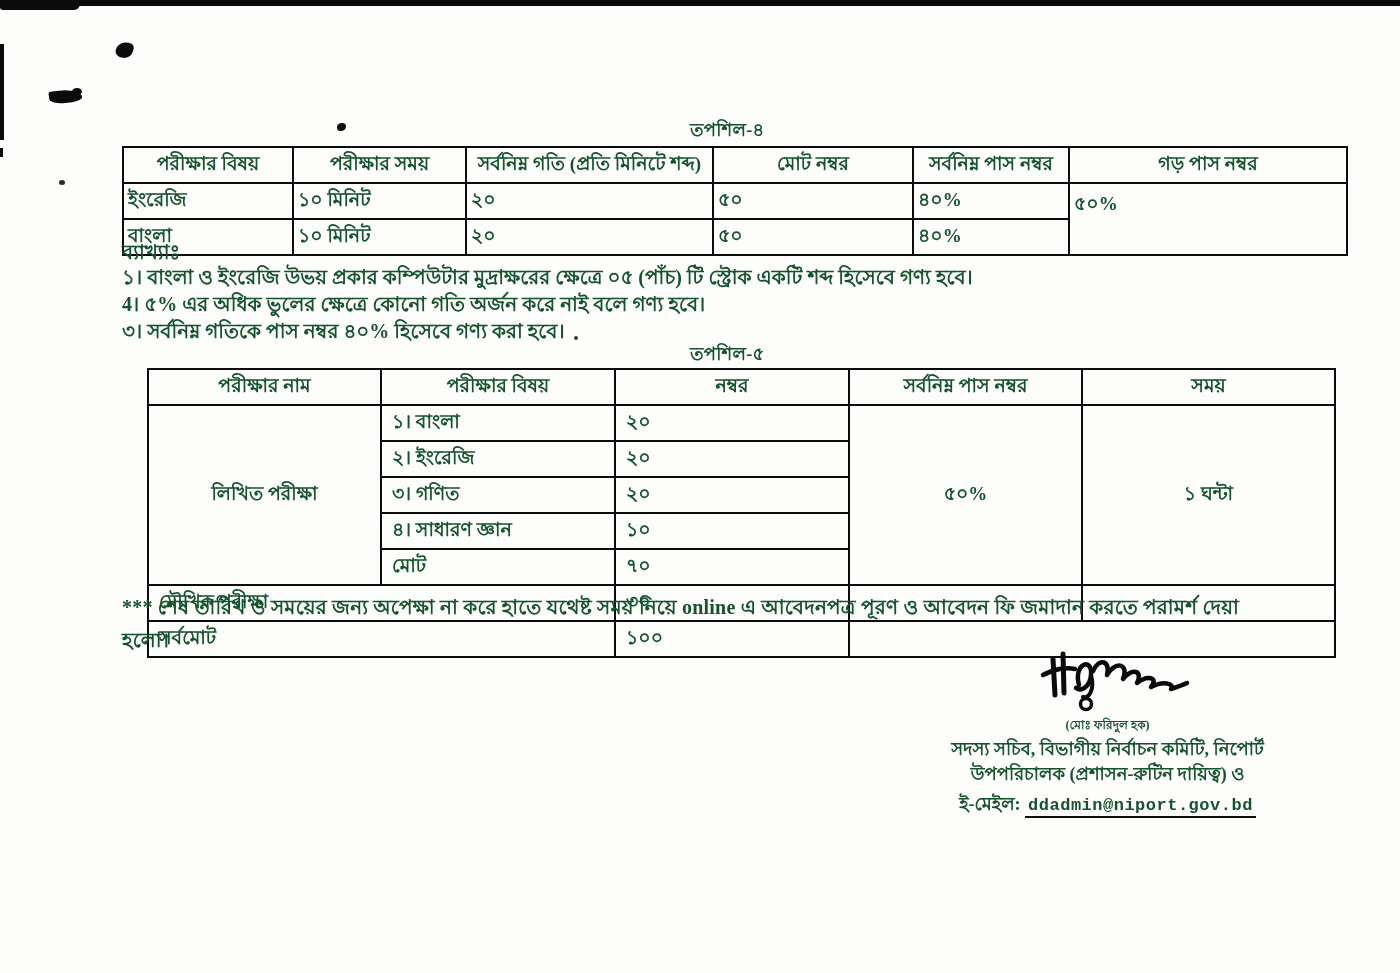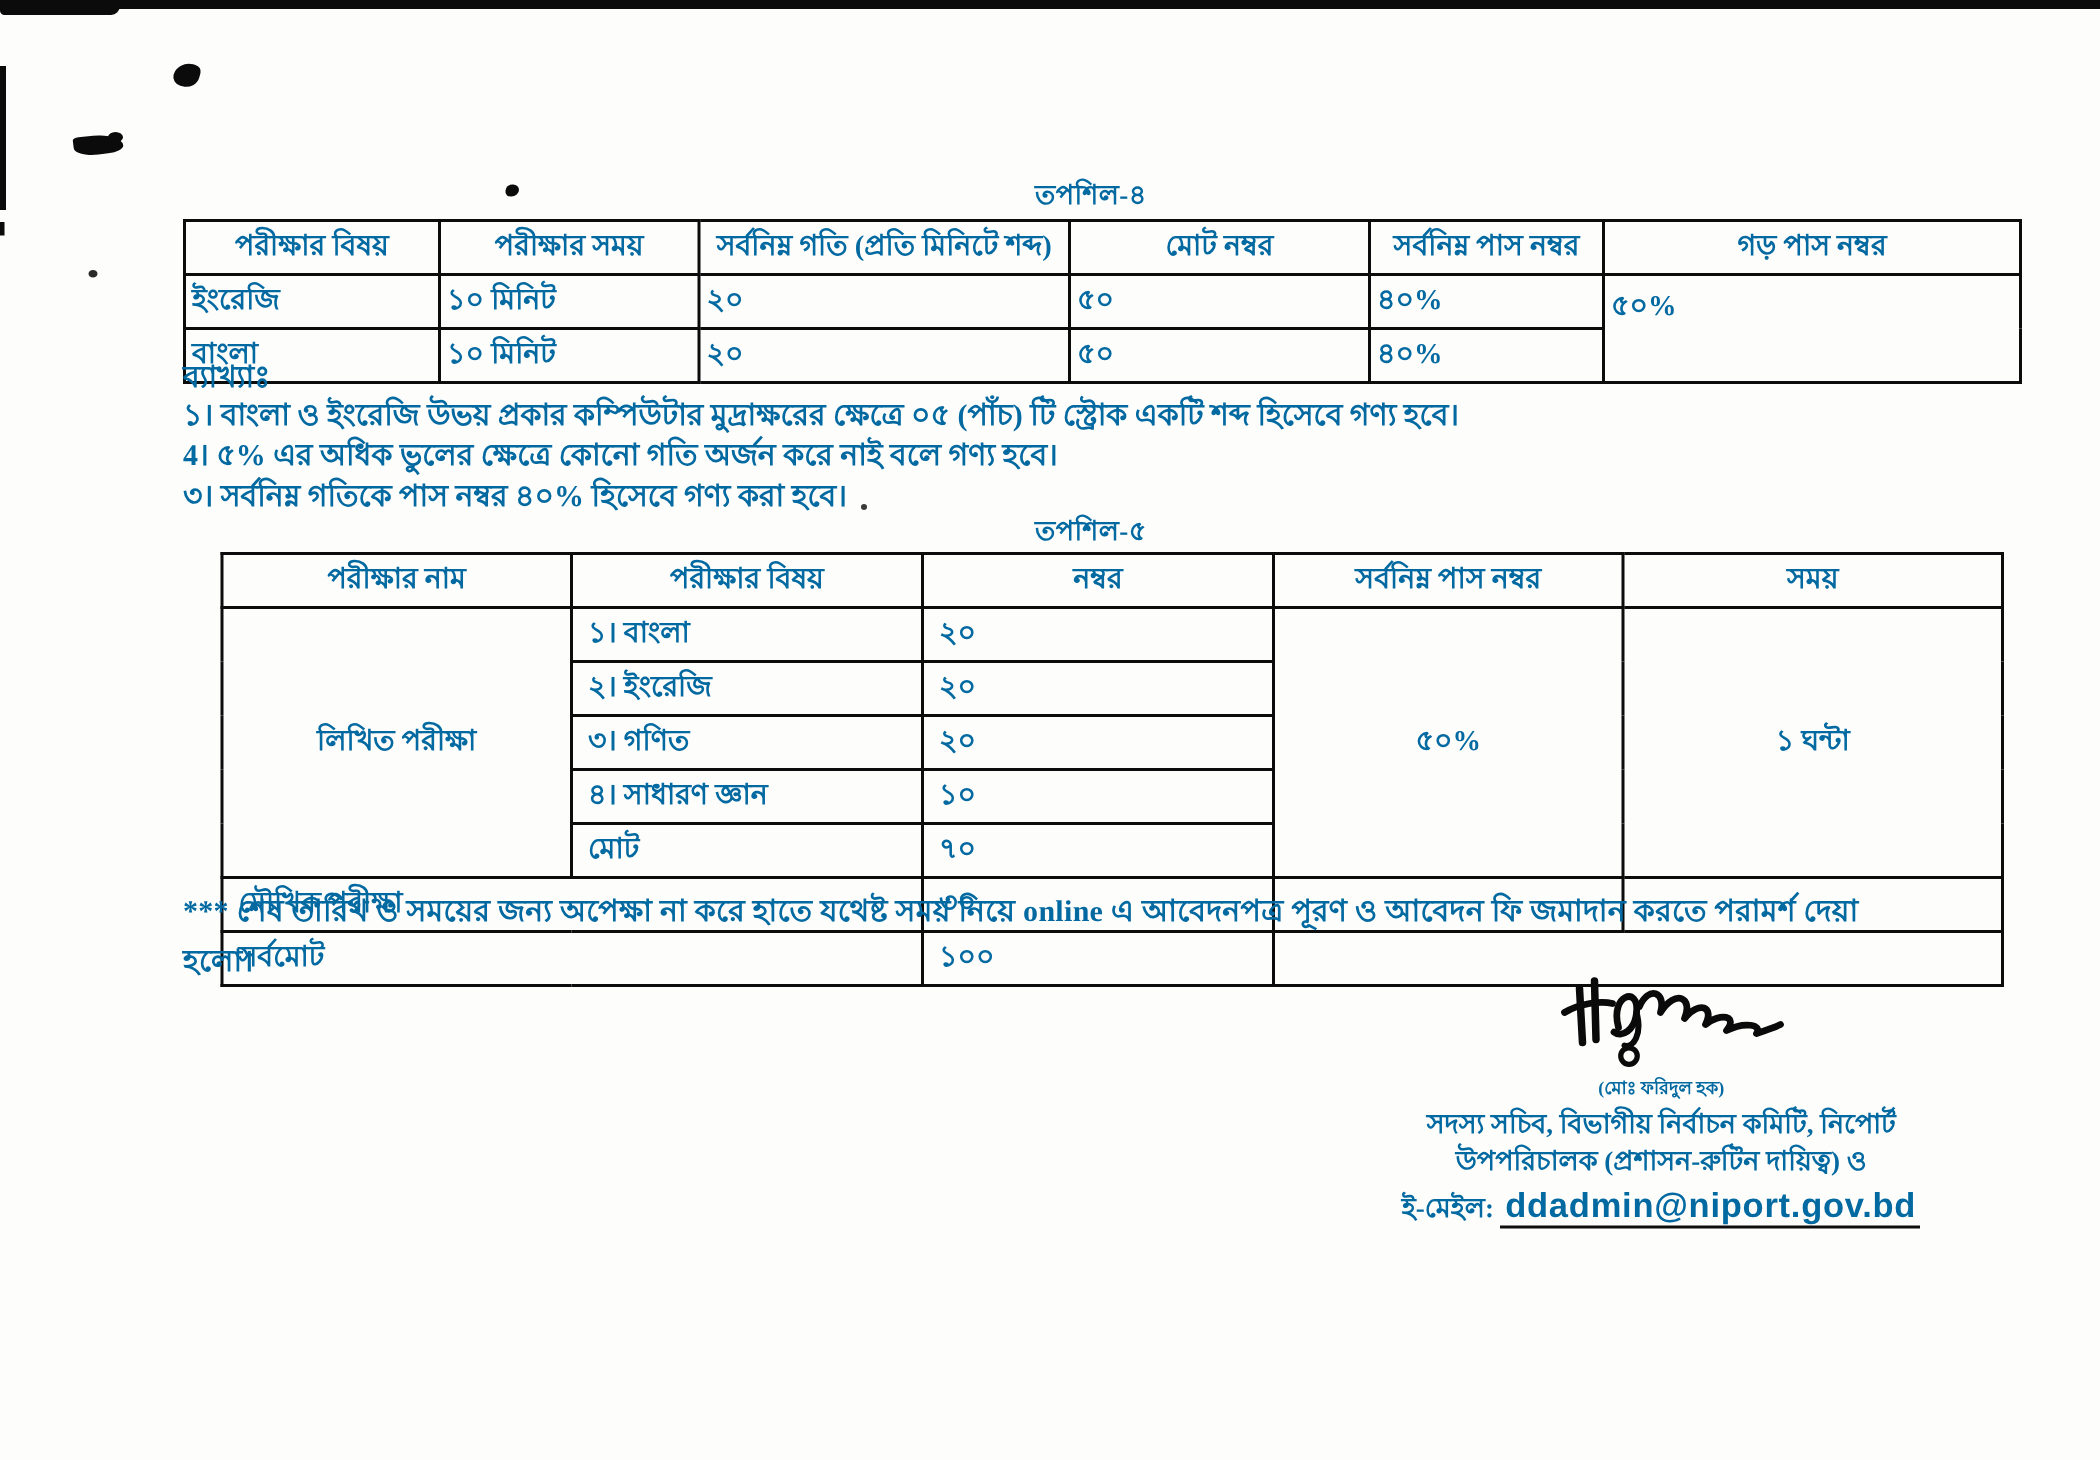--- a/index.html
+++ b/index.html
@@ -2,21 +2,21 @@
 <html lang="bn"><head>
 <meta charset="utf-8">
 <style>
   html,body{margin:0;padding:0;background:#e8e8e6;}
   .page{
     position:relative;
     width:1400px;height:973px;
     background:#fdfdfc;
     overflow:hidden;
     font-family:"Liberation Serif","DejaVu Serif",serif;
-    color:#0369a1;
+    color:#14532d;
     font-weight:bold;
     margin:0 auto;
   }
   
   .art{position:absolute;background:#0b0b0b;}
   .top-edge{top:0;left:0;width:1400px;height:6px;}
   .top-edge-left{top:0;left:0;width:80px;height:10px;border-radius:0 0 6px 3px;}
   .left-edge{top:44px;left:0;width:4px;height:96px;}
   .left-notch{top:148px;left:0;width:3px;height:9px;}
   .blob-a{left:116px;top:42px;width:17px;height:16px;border-radius:70% 30% 60% 40%;transform:rotate(15deg);}
@@ -47,21 +47,21 @@
   .explain .hd{line-height:24px;}
   .explain .ln{line-height:27px;}
   
   .note{position:absolute;left:122px;top:592px;width:1160px;font-size:20px;letter-spacing:.2px;}
   
   .sig{position:absolute;left:885px;top:645px;width:445px;text-align:center;}
   .sig-scribble{display:block;margin:0 auto;}
   .sig-name{font-size:12px;line-height:24px;margin-top:0px;}
   .sig-line{font-size:18px;line-height:25px;}
   .sig-email-row{font-size:18px;margin-top:3px;}
-  .sig-email{font-family:Liberation Sans, sans-serif;font-size:23px;font-weight:600;border-bottom:2.5px solid #0e0e0e;padding:0 3px 1px 3px;letter-spacing:.5px;}
+  .sig-email{font-family:Liberation Mono, monospace;font-size:17px;font-weight:600;border-bottom:2.5px solid #0e0e0e;padding:0 3px 1px 3px;letter-spacing:.5px;}
 </style>
 </head>
 <body>
 
 <div class="page">
 
   <div class="art top-edge"></div>
   <div class="art top-edge-left"></div>
   <div class="art left-edge"></div>
   <div class="art left-notch"></div>

